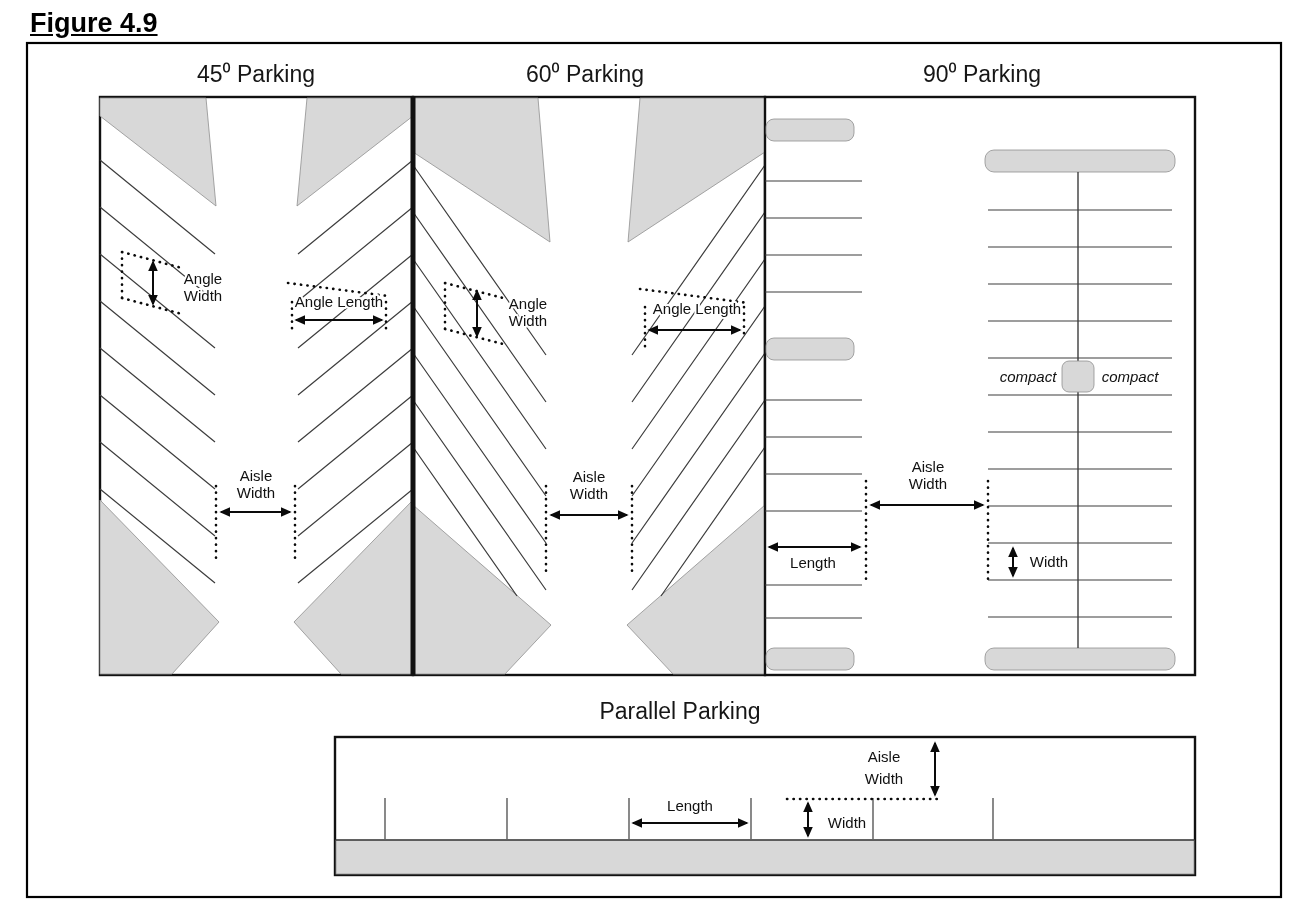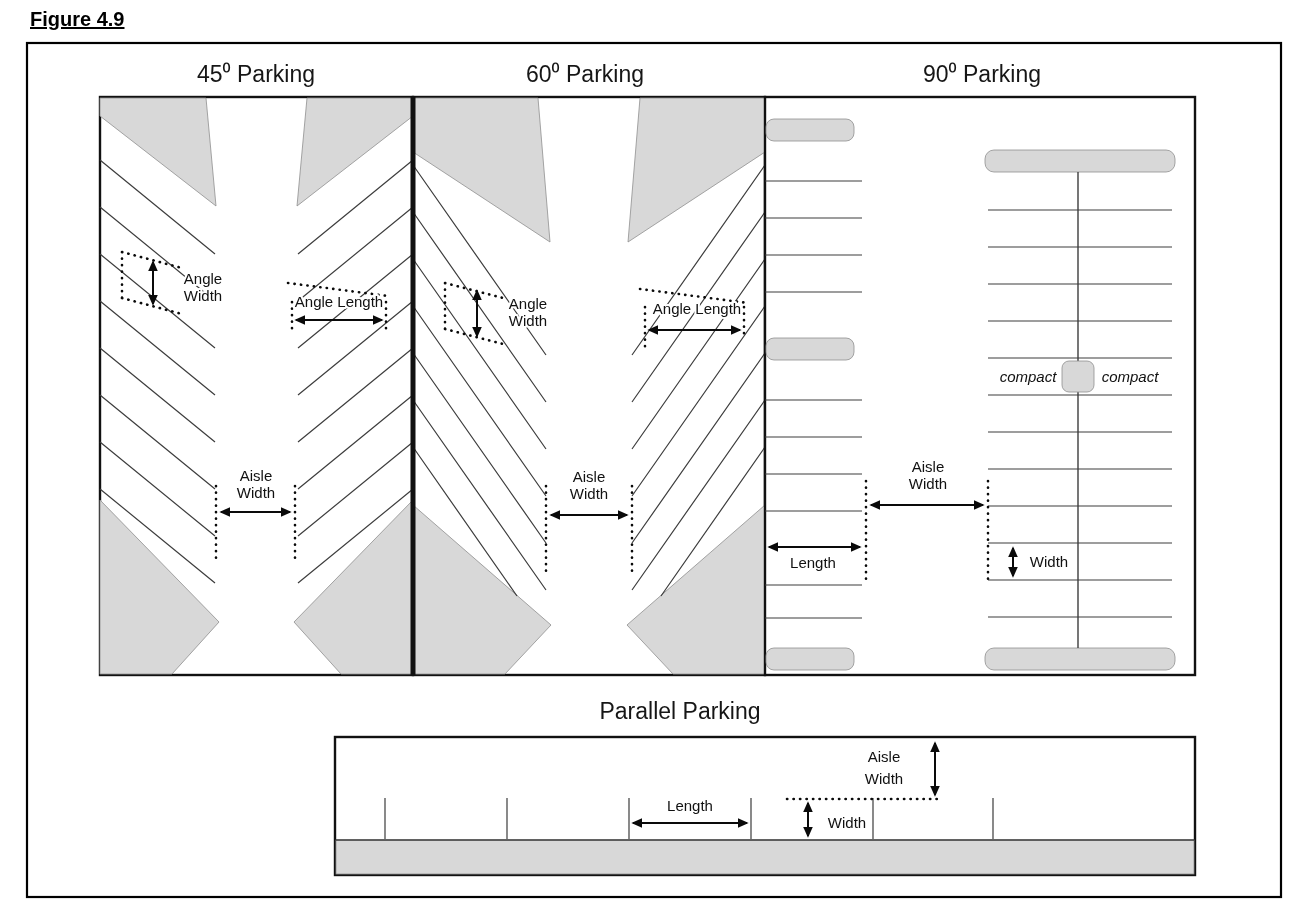--- a/index.html
+++ b/index.html
@@ -1,17 +1,17 @@
 <!DOCTYPE html>
 <html><head>
 <meta charset="utf-8">
 <style>
   html,body{margin:0;padding:0;background:#ffffff}
   .stage{position:relative;width:1307px;height:916px;background:#fff;font-family:"Liberation Sans",sans-serif}
-  .fig-title{position:absolute;left:30px;top:8px;font-size:20px;font-weight:bold;color:#000;text-decoration:underline}
+  .fig-title{position:absolute;left:30px;top:8px;font-size:27px;font-weight:bold;color:#000;text-decoration:underline}
   svg{position:absolute;left:0;top:0}
   .frame{fill:none;stroke:#000;stroke-width:2.2}
   .panel{fill:#ffffff;stroke:#111;stroke-width:2.4}
   .shade{stroke:#8f8f8f;stroke-width:.8}
   .stall{fill:none;stroke:#3d3d3d;stroke-width:1.2}
   .thin{fill:none;stroke:#3d3d3d;stroke-width:1.4}
   .dotted{fill:none;stroke:#0a0a0a;stroke-width:2.6;stroke-dasharray:.3 6.2;stroke-linecap:round}
   .arrow{stroke:#0a0a0a;stroke-width:2;fill:none;marker-start:url(#ah);marker-end:url(#ah)}
   .lbl{font-size:15px;fill:#111;text-anchor:middle;paint-order:stroke;stroke:#fff;stroke-width:4px;stroke-linejoin:round}
   .compact{font-style:italic;font-size:15px}

